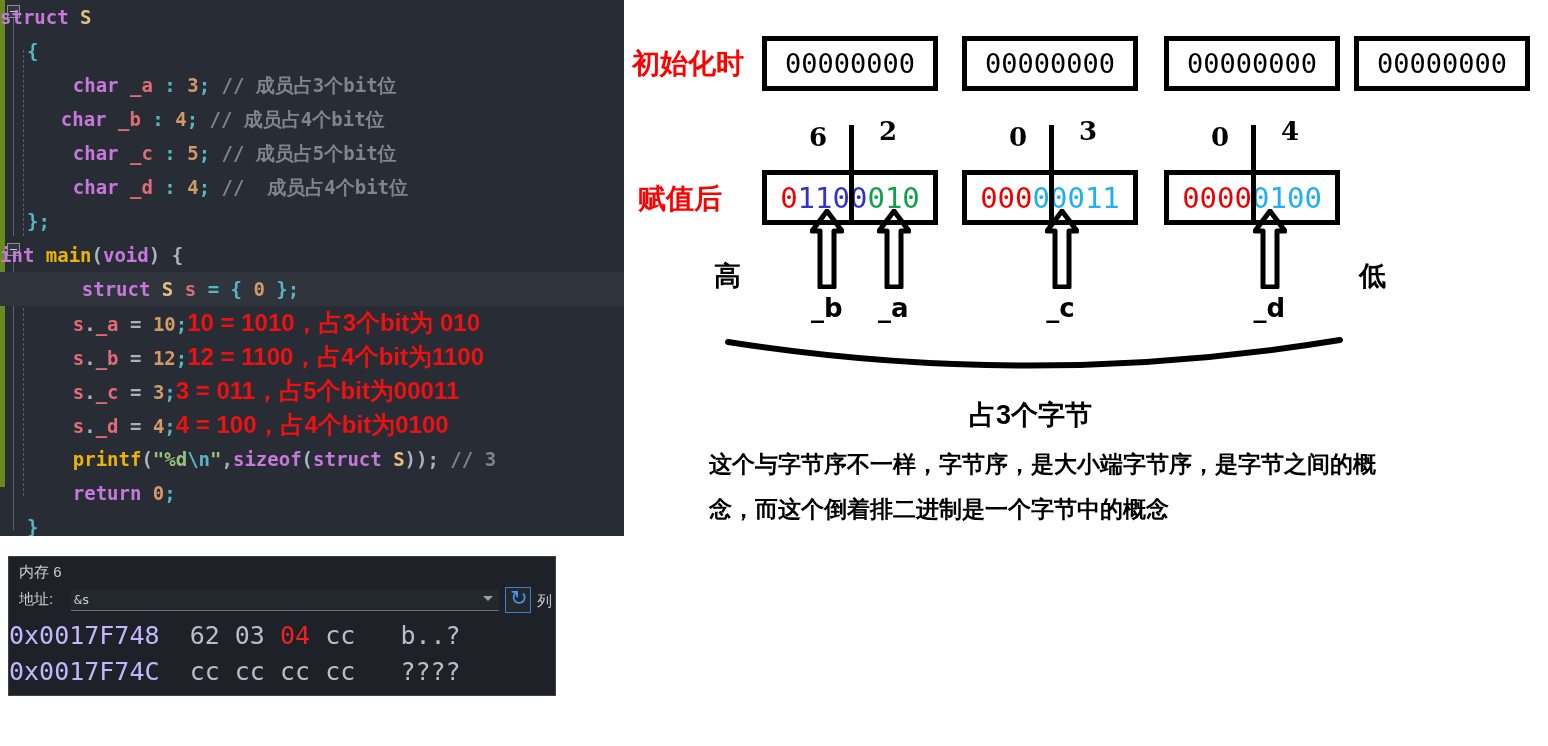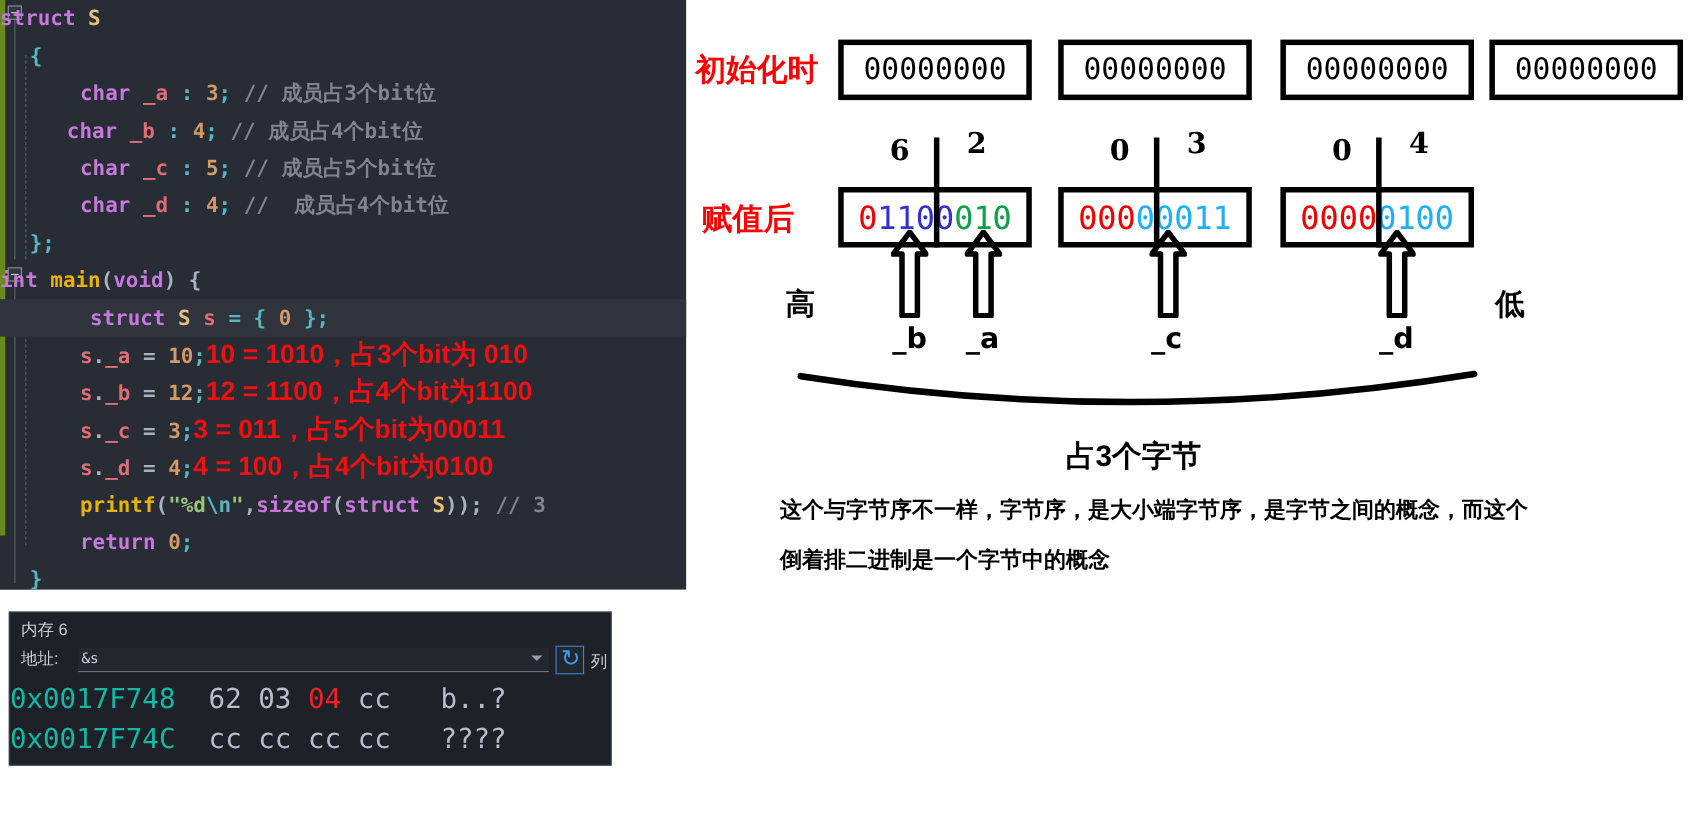--- a/index.html
+++ b/index.html
@@ -66,21 +66,21 @@
   #memwin .refresh{
     position:absolute;left:496px;top:30px;width:26px;height:26px;
     border:1px solid #3f7fd0;background:#23272e;box-sizing:border-box;
   }
   #memwin .refresh span{position:absolute;left:4px;top:-2px;font-size:21px;color:#3f9bf0;}
   #memwin .colcut{position:absolute;left:528px;top:35px;font-size:15px;color:#c8ccd4;overflow:hidden;width:18px;}
   .memrow{
     position:absolute;left:0;width:548px;height:33px;line-height:33px;
     font-family:"DejaVu Sans Mono","Liberation Mono",monospace;font-size:25px;white-space:pre;
   }
-  .memrow .a{color:#14b8a6;}
+  .memrow .a{color:#c4b5fd;}
   .memrow .h{color:#b9bec6;}
   .memrow .hr{color:#ee2222;}
   .memrow .t{color:#b9bec6;}
 
   
   #diagram{position:absolute;left:624px;top:0;width:924px;height:746px;background:#fff;}
   .redlabel{
     position:absolute;color:#ff0000;font-weight:bold;font-size:28px;
     font-family:"Liberation Sans","DejaVu Sans",sans-serif;
   }
@@ -113,21 +113,21 @@
     position:absolute;font-size:27px;font-weight:bold;color:#000;
     font-family:"Liberation Sans","DejaVu Sans",sans-serif;
   }
   .brace{position:absolute;}
   .captext{
     position:absolute;font-size:27px;font-weight:bold;color:#000;
     font-family:"Liberation Sans","DejaVu Sans",sans-serif;
   }
   .para{
     position:absolute;left:85px;top:442px;width:680px;
-    font-size:20px;font-weight:bold;color:#000;line-height:45px;
+    font-size:23px;font-weight:bold;color:#000;line-height:45px;
     font-family:"Liberation Sans","DejaVu Sans",sans-serif;
   }
 </style>
 </head>
 <body>
 
 <div id="editor">
   <div class="changebar"></div>
   <div class="changebar2"></div>
   <div class="gutter"></div>

